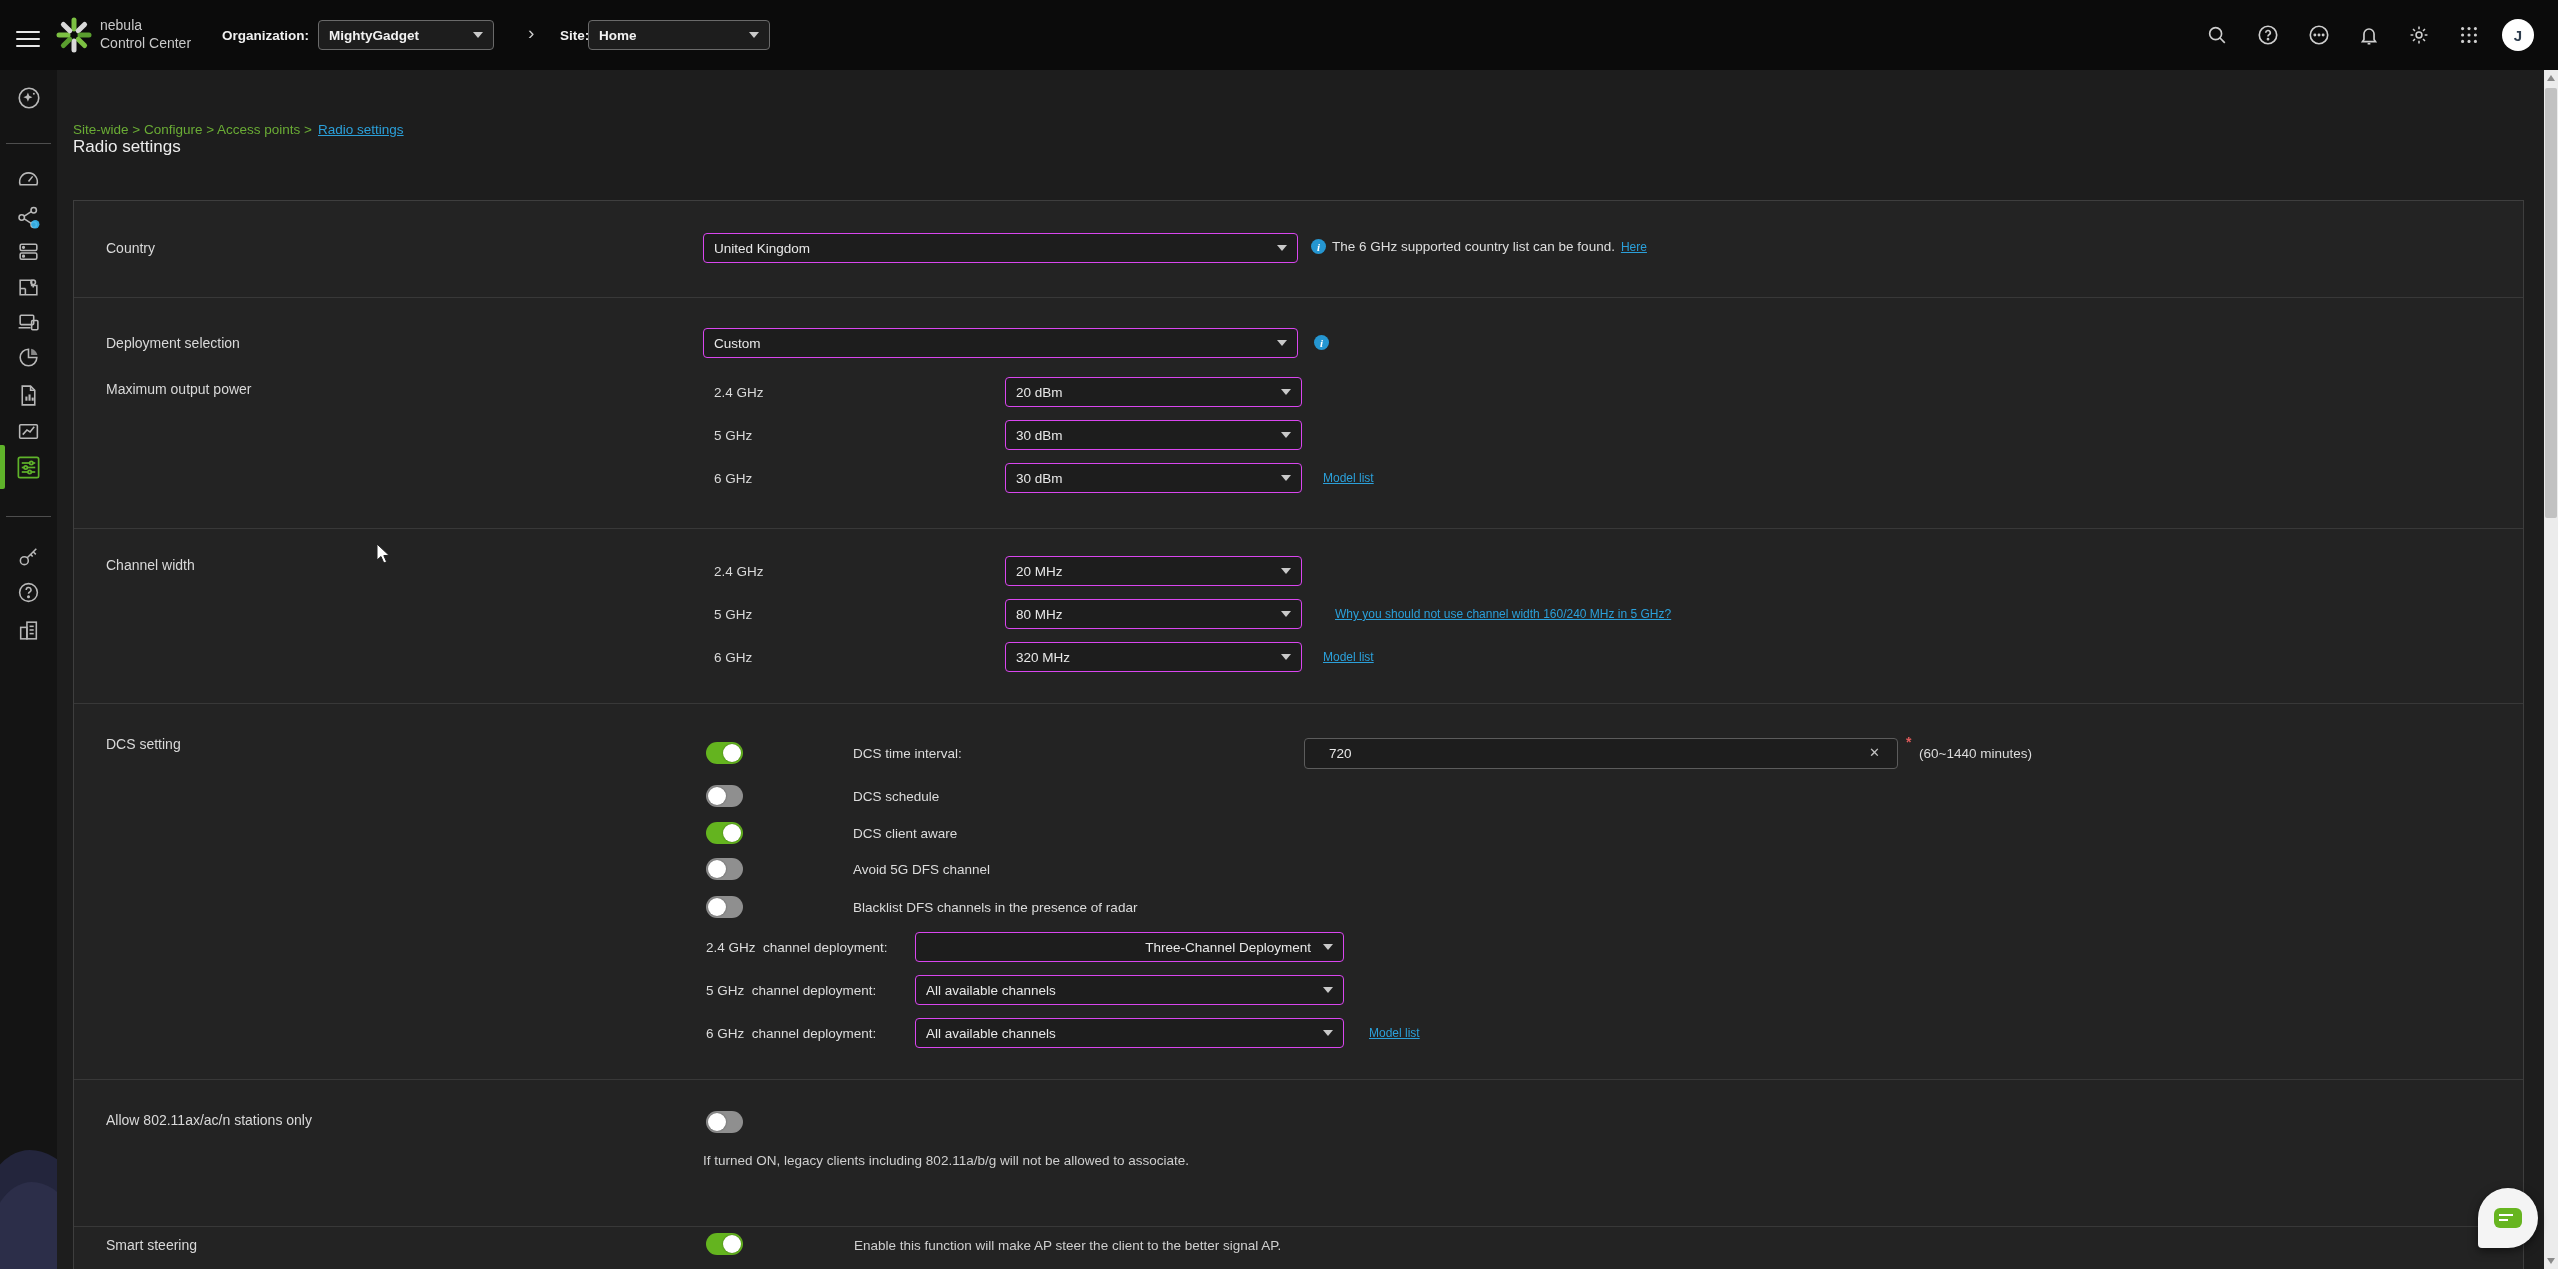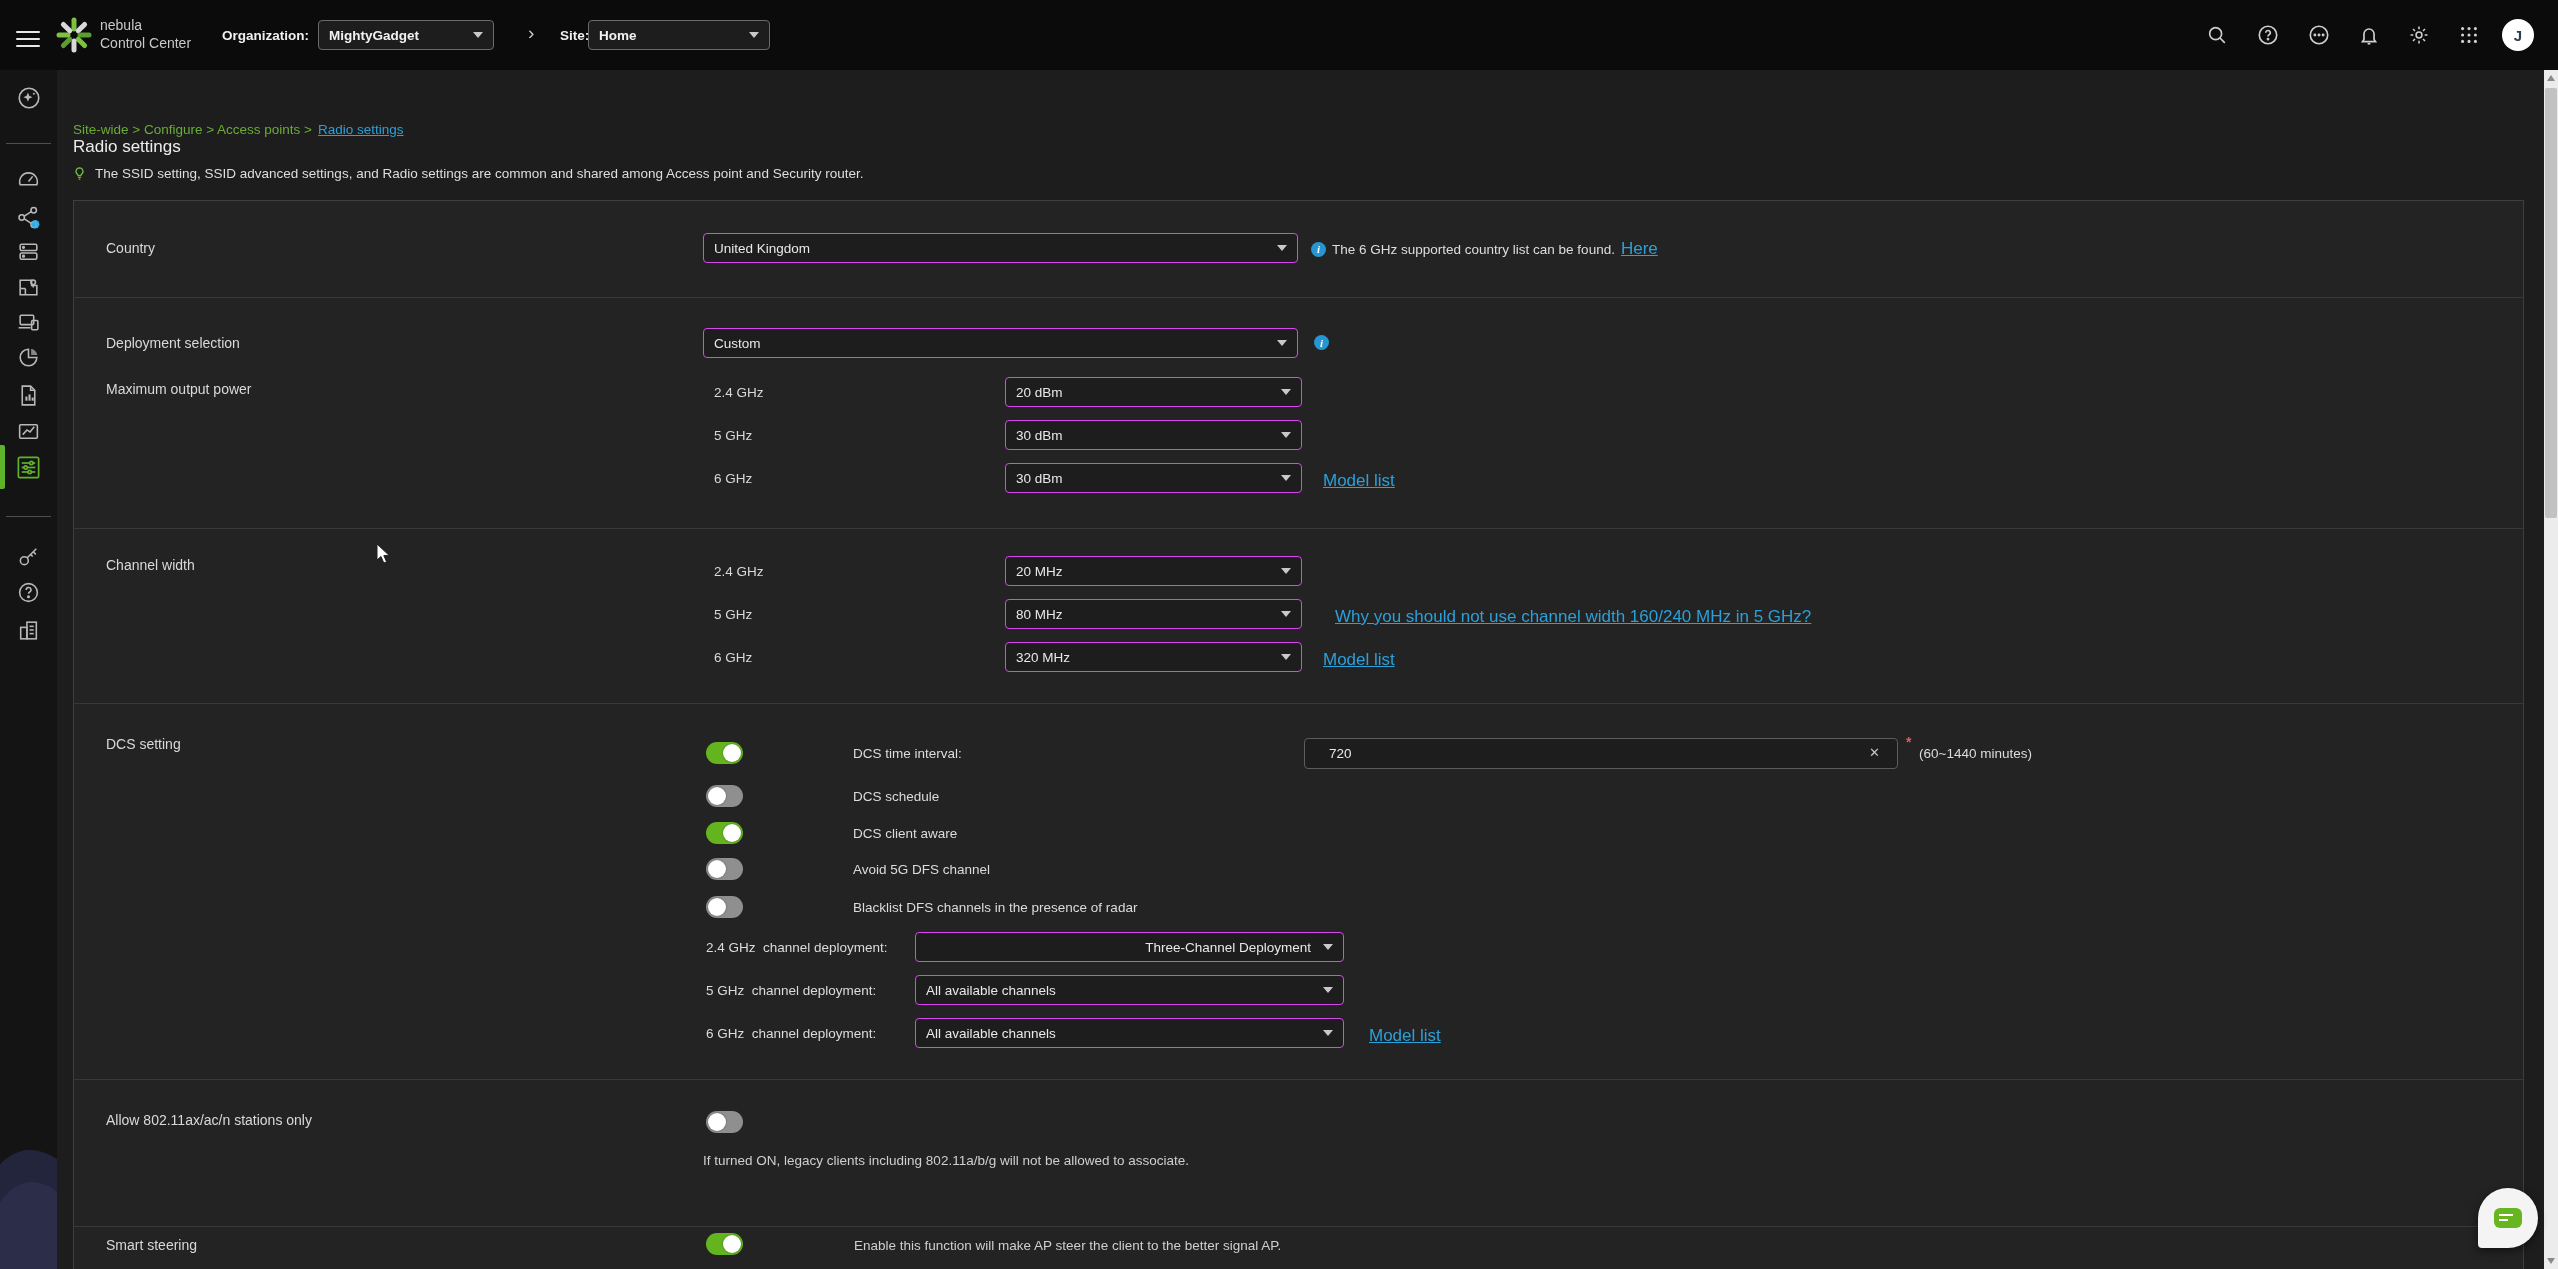--- a/index.html
+++ b/index.html
@@ -38,21 +38,21 @@
   .page-title{font-size:17px;color:#ececec;}
   .tip{display:flex;align-items:center;gap:7px;color:#dedede;font-size:13.5px;}
 
   
   .card{position:absolute;left:16px;top:102px;width:2451px;height:1069px;background:#232323;border:1px solid #3e3e3e;border-bottom:none;}
   .sec-div{position:absolute;left:0;width:2449px;height:1px;background:#383838;}
   .flabel{position:absolute;left:32px;color:#d9d9d9;font-size:14px;}
   .band{position:absolute;color:#d9d9d9;font-size:13.5px;}
   .dd{position:absolute;height:30px;background:#1d1d1d;border:1px solid #d946ef;border-radius:4px;display:flex;align-items:center;justify-content:space-between;padding:5px 10px;color:#e8e8e8;font-size:13.5px;cursor:pointer;}
   .caret{width:0;height:0;border-left:5px solid transparent;border-right:5px solid transparent;border-top:6px solid #c9c9c9;margin-left:12px;flex:none;}
-  .lnk{position:absolute;color:#2ba0da;text-decoration:underline;font-size:17px;cursor:pointer;white-space:nowrap;}
+  .lnk{position:absolute;color:#2ba0da;text-decoration:underline;font-size:12px;cursor:pointer;white-space:nowrap;}
   .info-dot{display:inline-flex;flex:none;width:15px;height:15px;border-radius:50%;background:#2596d1;color:#fff;font-size:11px;font-weight:bold;font-style:italic;align-items:center;justify-content:center;font-family:"Liberation Serif",serif;}
   .inforow{position:absolute;display:flex;align-items:center;gap:6px;color:#dedede;font-size:13.5px;white-space:pre;}
   .toggle{position:absolute;width:37px;height:22px;border-radius:11px;cursor:pointer;}
   .toggle.on{background:#64b41f;}
   .toggle.off{background:#8f8f8f;}
   .knob{position:absolute;top:2px;width:18px;height:18px;border-radius:50%;background:#fff;box-shadow:0 0 2px rgba(0,0,0,.4);}
   .toggle.on .knob{right:2px;}
   .toggle.off .knob{left:2px;}
   .tlabel{position:absolute;color:#dcdcdc;font-size:13.5px;white-space:pre;}
   .note{position:absolute;color:#cfcfcf;font-size:13.5px;}
@@ -278,28 +278,20 @@
   </div>
 
   <div class="main">
 
     <div class="abs crumb" style="left:16px;top:24px;">
       <span>Site-wide &gt; Configure &gt; Access points &gt;</span><a class="cur">Radio settings</a>
     </div>
 
     <div class="abs page-title" style="left:16px;top:39px;">Radio settings</div>
 
-    <div class="abs tip" style="left:14px;top:67px;">
-      <svg width="17" height="17" viewBox="0 0 24 24" fill="none" stroke="#6cbf3f" stroke-width="1.8">
-          <path d="M12 4a5 5 0 0 1 2.8 9.1c-.6.5-.8 1.1-.8 1.9h-4c0-.8-.2-1.4-.8-1.9A5 5 0 0 1 12 4z"></path>
-          <line x1="10" y1="17.5" x2="14" y2="17.5"></line>
-          <line x1="10.8" y1="20" x2="13.2" y2="20"></line>
-        </svg>
-      <span>The SSID setting, SSID advanced settings, and Radio settings are common and shared among Access point and Security router.</span>
-    </div>
 
     <div class="card">
 
       <div class="flabel" style="top:39px;">Country</div>
       <div class="dd" style="left:629px;top:32px;width:595px;">
         <span>United Kingdom</span>
         <span class="caret"></span>
       </div>
       <div class="inforow" style="left:1237px;top:38px;">
         <span class="info-dot">i</span>

